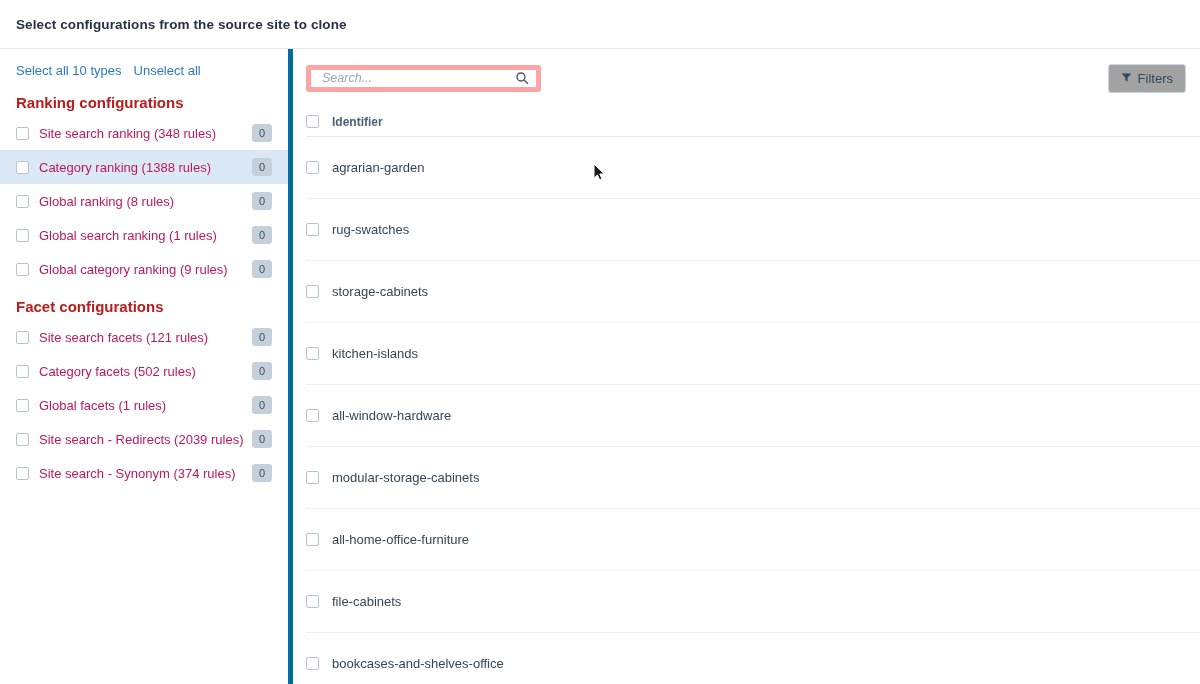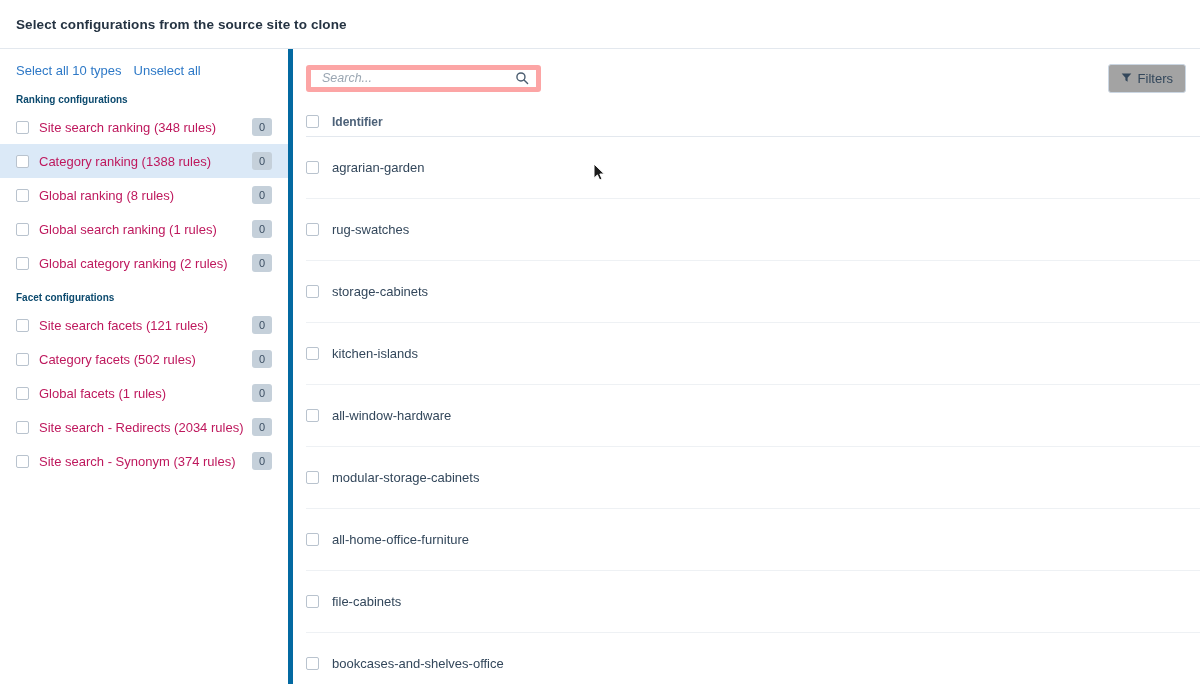--- a/index.html
+++ b/index.html
@@ -52,23 +52,23 @@
     align-items: center;
   }
   .link {
     font-size: 13px;
     color: #2e79c7;
     cursor: pointer;
     white-space: nowrap;
   }
 
   .group-title {
-    font-size: 10px;
+    font-size: 15px;
     font-weight: 700;
-    color: #0c4a6e;
+    color: #b91c1c;
     padding: 12px 16px 5px 16px;
   }
 
   .side-item {
     display: flex;
     align-items: center;
     height: 34px;
     padding: 0 16px 0 16px;
     cursor: pointer;
   }
@@ -234,42 +234,42 @@
           <span class="s-label">Global ranking (8 rules)</span>
           <span class="badge">0</span>
         </div>
         <div class="side-item">
           <span class="cbx"></span>
           <span class="s-label">Global search ranking (1 rules)</span>
           <span class="badge">0</span>
         </div>
         <div class="side-item">
           <span class="cbx"></span>
-          <span class="s-label">Global category ranking (2 rules)</span>
+          <span class="s-label">Global category ranking (9 rules)</span>
           <span class="badge">0</span>
         </div>
         <div class="group-title">Facet configurations</div>
         <div class="side-item">
           <span class="cbx"></span>
           <span class="s-label">Site search facets (121 rules)</span>
           <span class="badge">0</span>
         </div>
         <div class="side-item">
           <span class="cbx"></span>
           <span class="s-label">Category facets (502 rules)</span>
           <span class="badge">0</span>
         </div>
         <div class="side-item">
           <span class="cbx"></span>
           <span class="s-label">Global facets (1 rules)</span>
           <span class="badge">0</span>
         </div>
         <div class="side-item">
           <span class="cbx"></span>
-          <span class="s-label">Site search - Redirects (2034 rules)</span>
+          <span class="s-label">Site search - Redirects (2039 rules)</span>
           <span class="badge">0</span>
         </div>
         <div class="side-item">
           <span class="cbx"></span>
           <span class="s-label">Site search - Synonym (374 rules)</span>
           <span class="badge">0</span>
         </div>
       </div>
   </div>
 

